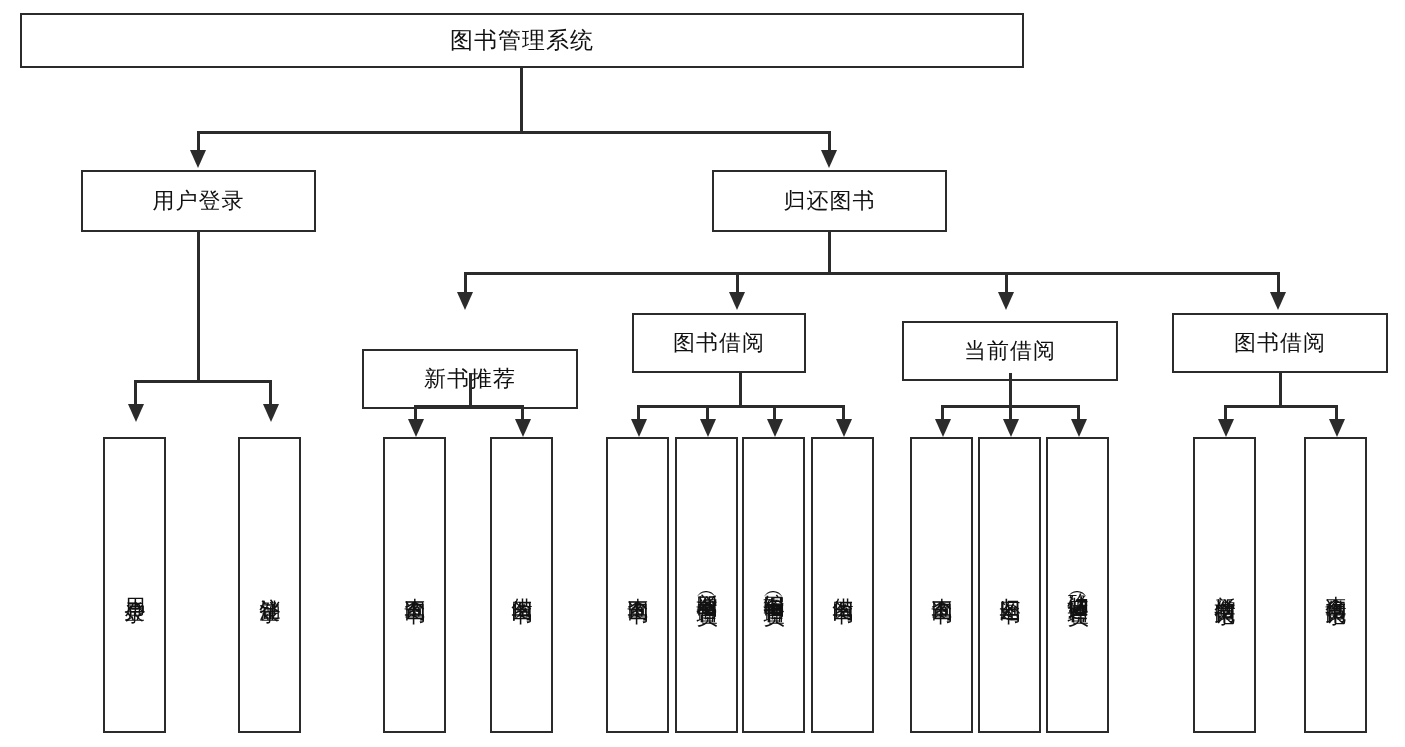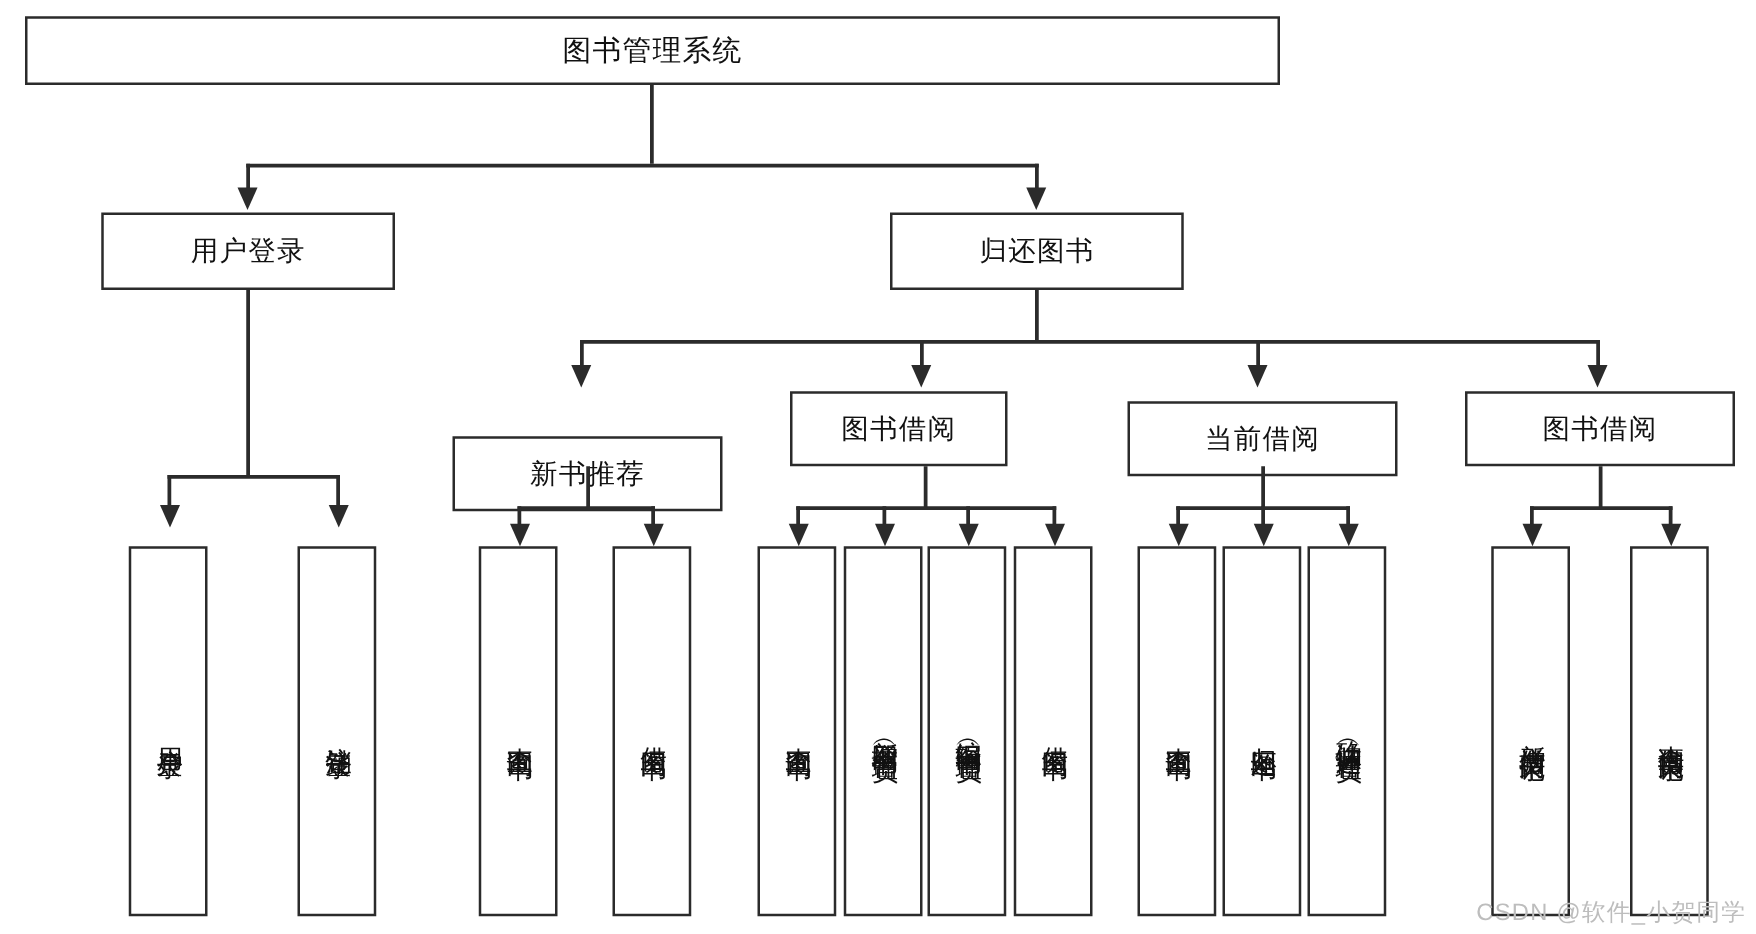--- a/index.html
+++ b/index.html
@@ -209,15 +209,14 @@
     <span class="vtext">确认归还（管理员）</span>
   </div>
 
   <div class="node vert" style="left:1193px; top:437px; width:63px; height:296px;">
     <span class="vtext">新增借阅记录</span>
   </div>
   <div class="node vert" style="left:1304px; top:437px; width:63px; height:296px;">
     <span class="vtext">查询借阅记录</span>
   </div>
 
-  <div id="watermark">CSDN @软件_小贺同学</div>
 
 </div>
 
 </body></html>

